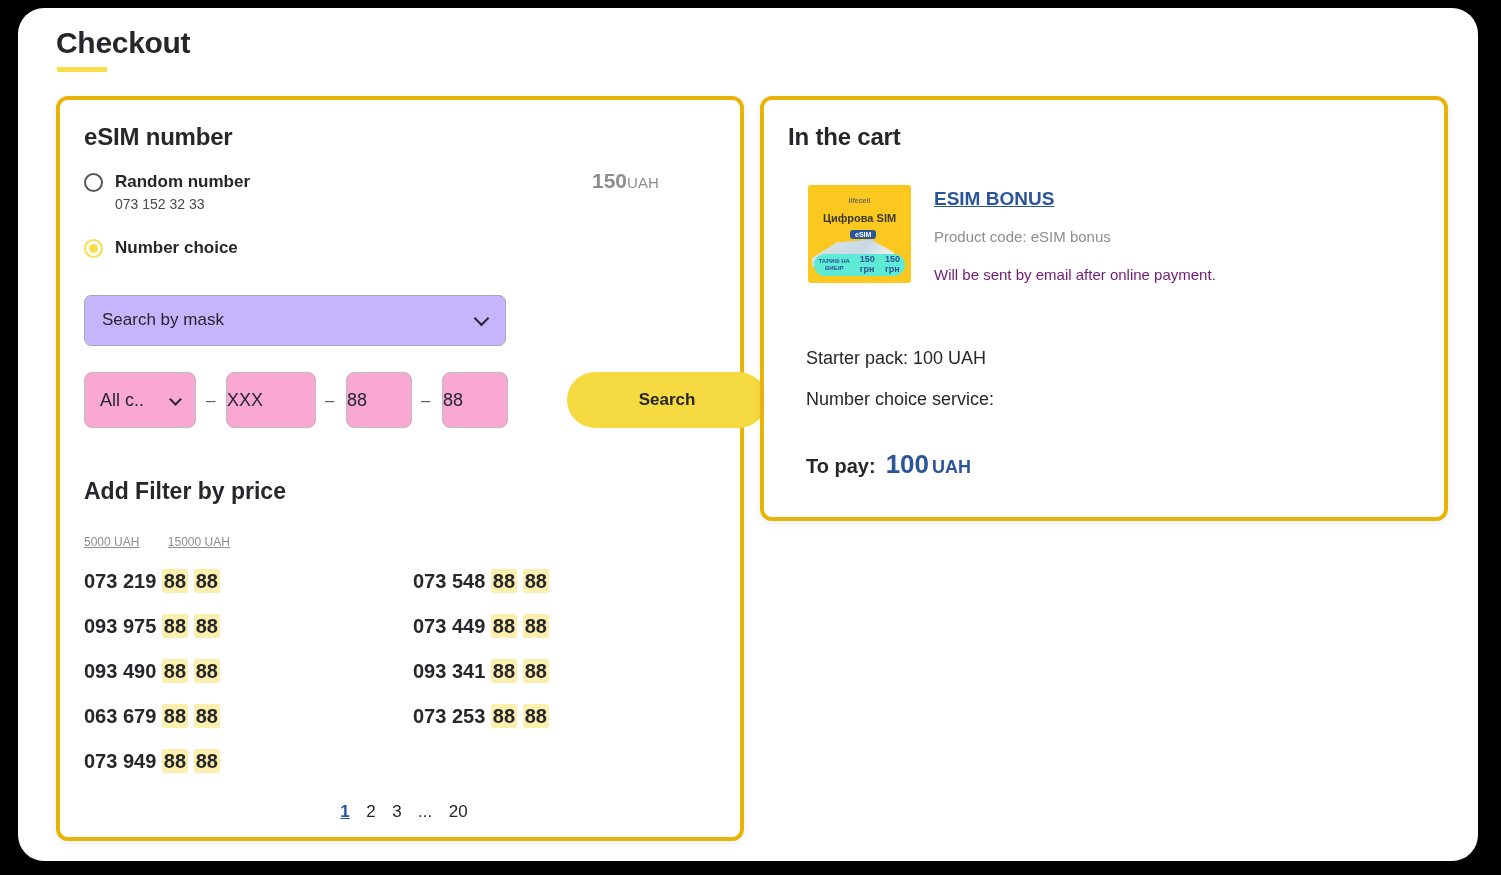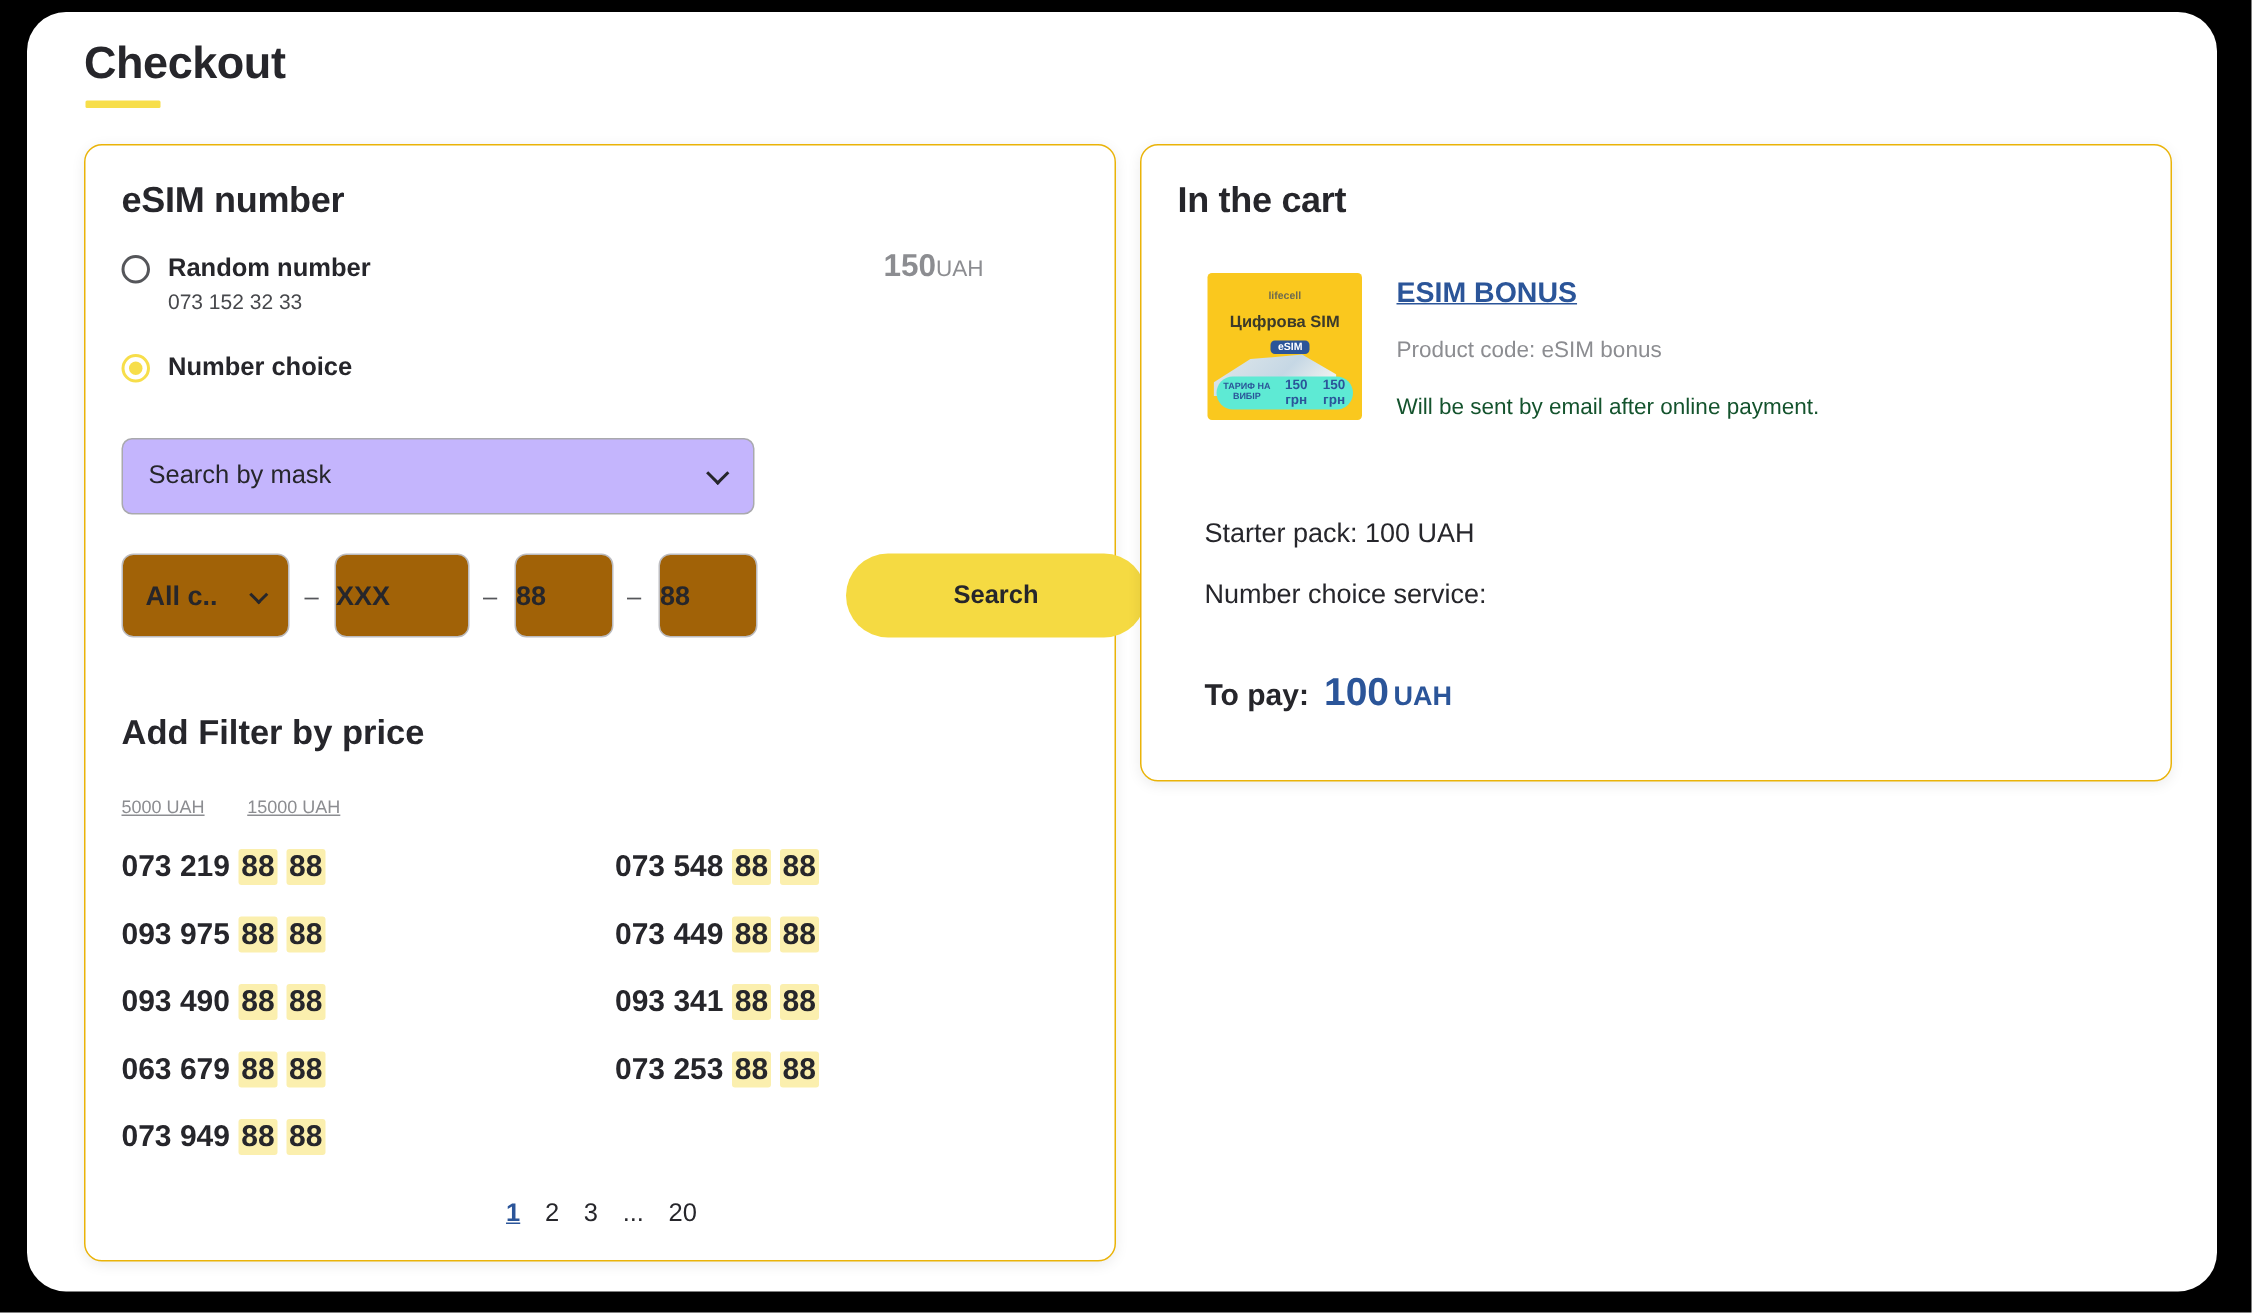--- a/index.html
+++ b/index.html
@@ -26,21 +26,21 @@
   }
   #title-underline {
     position:absolute; left:39px; top:59px;
     width:50px; height:5px; background:#F7DE4A; border-radius:1px;
   }
 
   
   .card {
     position:absolute;
     background:#ffffff;
-    border:1px solid #eab308;
+    border:4px solid #eab308;
     border-radius:12px;
     box-shadow:0 2px 9px rgba(0,0,0,0.08);
   }
   #esim-card { left:38px; top:88px; width:688px; height:745px; }
   #cart-card { left:742px; top:88px; width:688px; height:425px; }
 
   .card-title {
     position:absolute; left:24px; top:23px;
     font-size:24px; font-weight:bold; color:#26262b;
     letter-spacing:-0.2px;
@@ -97,22 +97,21 @@
     border-right:2.4px solid #26262b; border-bottom:2.4px solid #26262b;
     transform:rotate(45deg);
   }
   #mask-chev { position:absolute; right:18px; top:17px; }
 
   
   #mask-row { position:absolute; left:24px; top:272px; height:56px; }
   .mask-box {
     position:absolute; top:0; height:56px;
     border:1.5px solid #bcbcc0; border-radius:8px;
-    background:#a16207;
-    font-weight:bold;
+    background:#f9a8d4;
   }
   .mask-box .mb-text {
     position:absolute; top:17px; left:0; width:100%;
     text-align:left; font-size:18px; color:#26262b;
   }
   #mask-operator { left:0; width:112px; }
   #mask-operator .mb-text { text-align:left; left:15px; width:auto; }
   #op-chev { position:absolute; right:15px; top:22px; width:9px; height:9px;
              border-right:2.2px solid #26262b; border-bottom:2.2px solid #26262b;
              transform:rotate(45deg); }
@@ -213,21 +212,21 @@
     position:absolute; left:170px; top:88px;
     font-size:19px; font-weight:bold; color:#2B5599;
     text-decoration:underline; cursor:pointer;
   }
   #cart-item-code {
     position:absolute; left:170px; top:128px;
     font-size:15px; color:#8c8d91;
   }
   #cart-item-note {
     position:absolute; left:170px; top:166px;
-    font-size:15px; color:#14532d;
+    font-size:15px; color:#701a75;
   }
 
   .cart-line {
     position:absolute; left:42px;
     font-size:18px; color:#26262b; white-space:nowrap;
   }
   #line-starter { top:248px; }
   #line-service { top:289px; }
 
   #to-pay-row {

